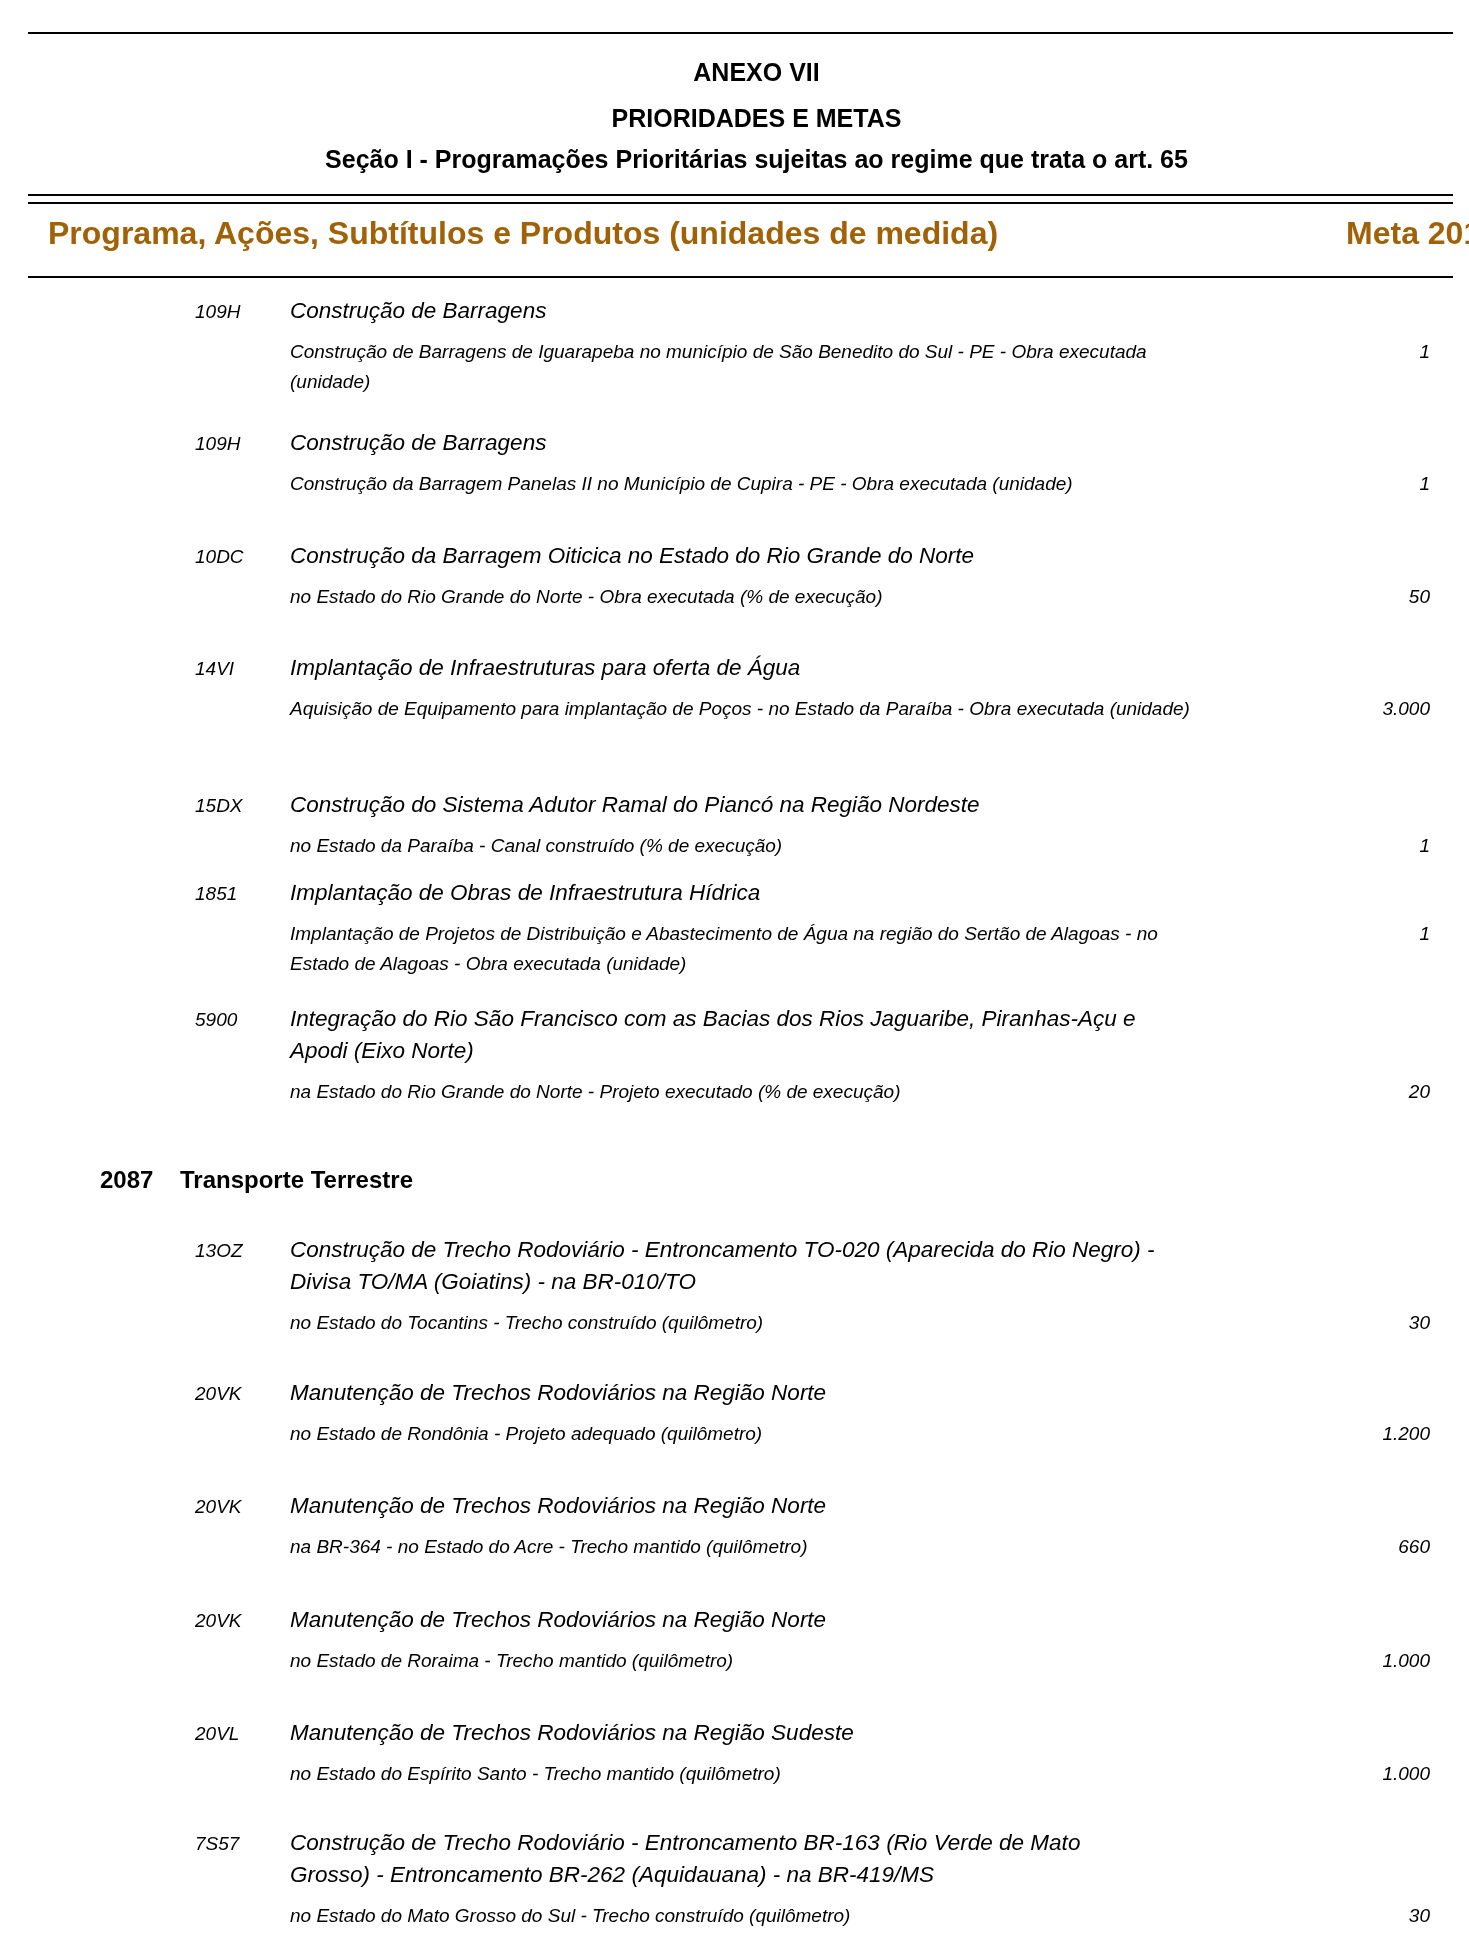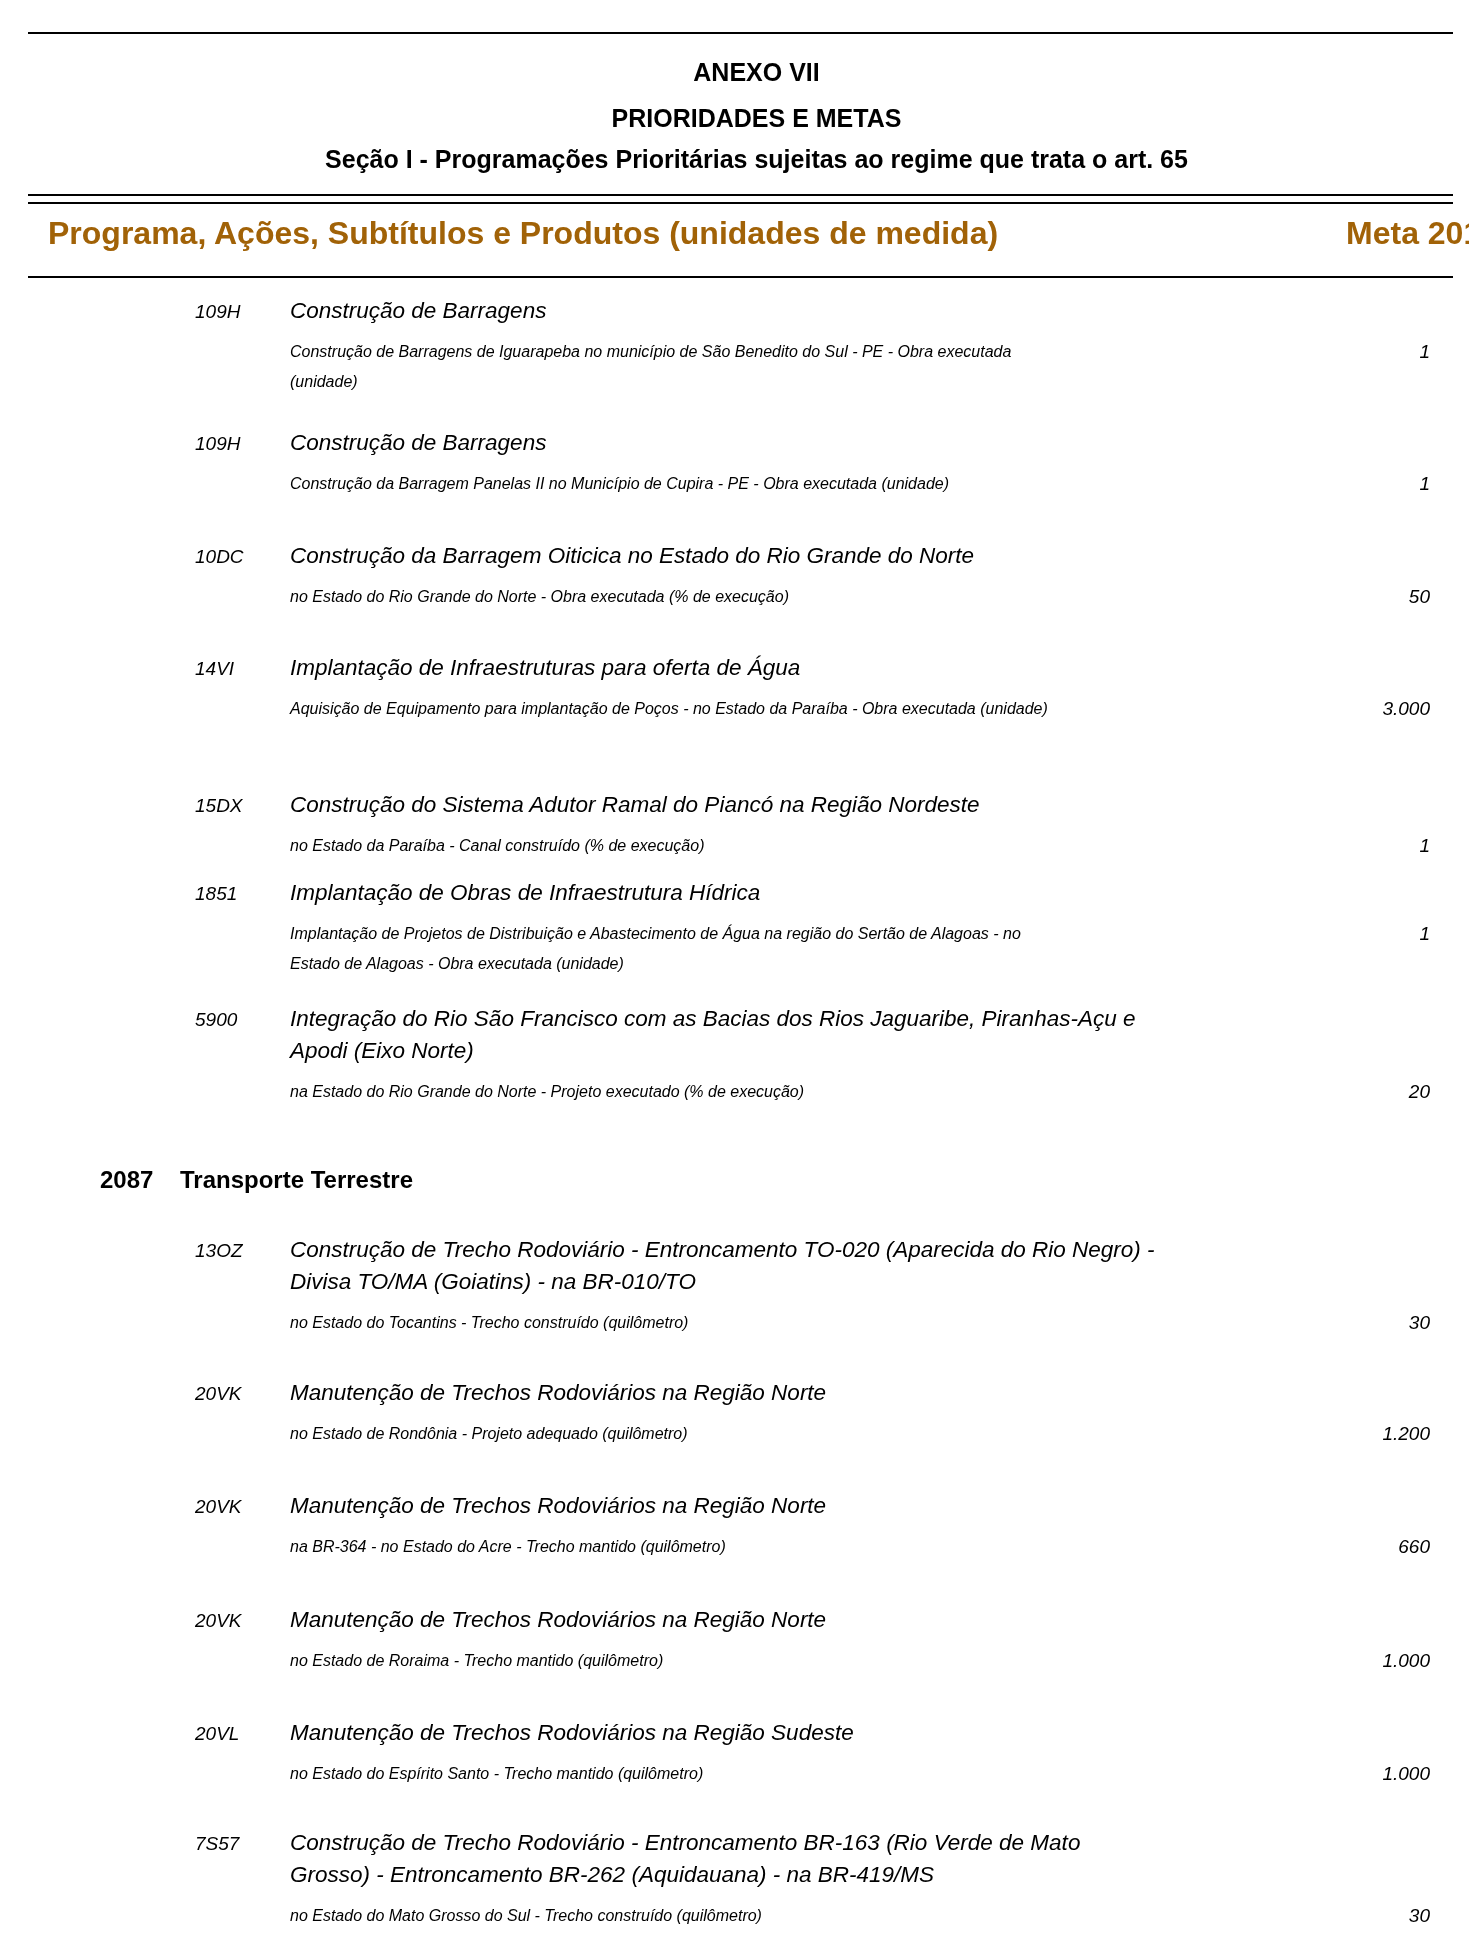--- a/index.html
+++ b/index.html
@@ -62,21 +62,21 @@
     line-height: 32px;
     font-style: italic;
     white-space: pre-line;
   }
   .entry .sub-row {
     position: relative;
     margin: 10px 0 0 290px;
   }
   .entry .subtitle {
     width: 990px;
-    font-size: 16px;
+    font-size: 19px;
     line-height: 30px;
     font-style: italic;
     white-space: pre-line;
   }
   .entry .meta {
     position: absolute;
     top: 0;
     right: 39px;
     font-size: 19px;
     line-height: 30px;

